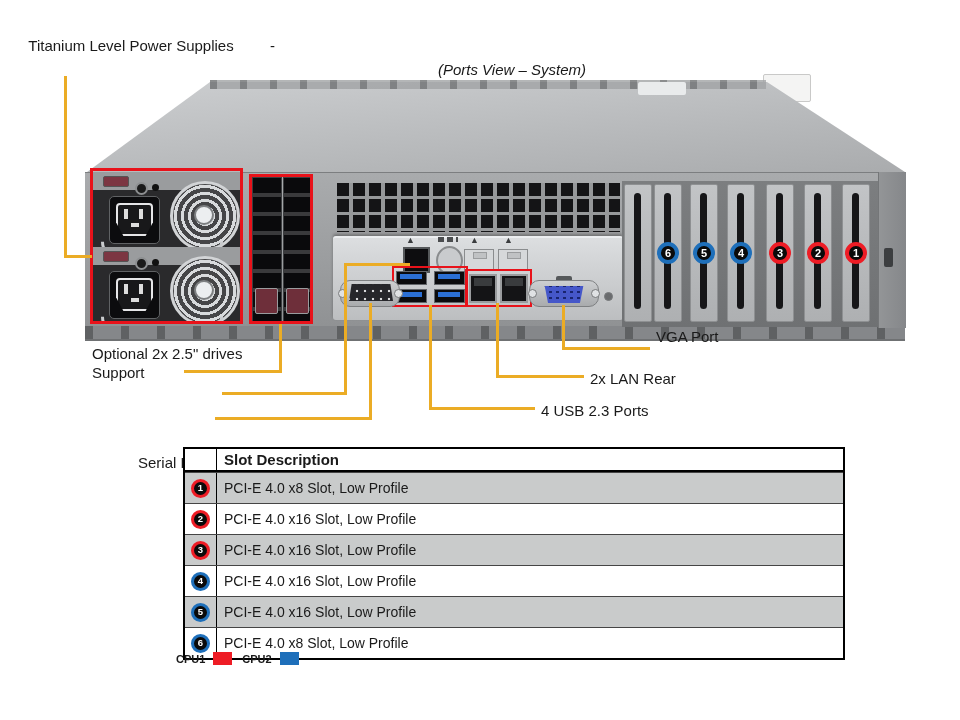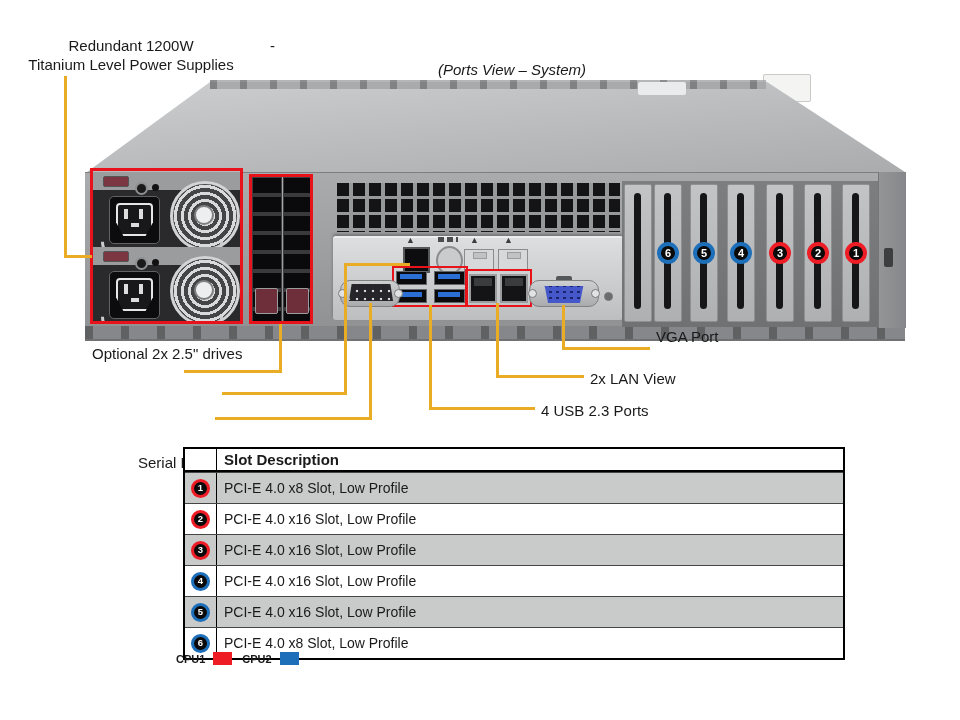--- a/index.html
+++ b/index.html
@@ -99,21 +99,20 @@
   
   .legend{position:absolute;left:176px;top:652px;display:flex;align-items:center;font-size:11px;font-weight:bold;}
   .swatch{width:19px;height:13px;margin:0 10px 0 8px;}
 </style>
 </head>
 <body>
 
 <div class="canvas">
 
   <div class="abs lbl center" style="left:10px;top:36px;width:242px;">
-    <div>Redundant 1200W</div>
     <div>Titanium Level Power Supplies</div>
   </div>
   <div class="abs lbl" style="left:270px;top:36px;">-</div>
   <div class="abs lbl italic center" style="left:402px;top:60px;width:220px;">(Ports View – System)</div>
 
   <div class="ear"></div>
   <div class="chassis-top"></div>
   <div class="top-lip"></div>
   <div class="top-notch"></div>
   <div class="chassis-face"></div>
@@ -224,24 +223,25 @@
   <div class="cline" style="left: 429px; top: 407px; width: 106px; height: 3px; background: rgb(235, 172, 37);"></div>
 
   <div class="cline" style="left: 496px; top: 303px; width: 3px; height: 75px; background: rgb(235, 172, 37);"></div>
   <div class="cline" style="left: 496px; top: 375px; width: 88px; height: 3px; background: rgb(235, 172, 37);"></div>
 
   <div class="cline" style="left: 562px; top: 305px; width: 3px; height: 45px; background: rgb(235, 172, 37);"></div>
   <div class="cline" style="left: 562px; top: 347px; width: 88px; height: 3px; background: rgb(235, 172, 37);"></div>
 
   <div class="abs lbl" style="left:92px;top:344px;">
     <div>Optional 2x 2.5" drives</div>
+    <div>Support</div>
   </div>
   <div class="abs lbl right" style="left:10px;top:409px;width:198px;margin-top:44px;">Serial Port</div>
   <div class="abs lbl" style="left:656px;top:327px;">VGA Port</div>
-  <div class="abs lbl" style="left:590px;top:369px;">2x LAN View</div>
+  <div class="abs lbl" style="left:590px;top:369px;">2x LAN Rear</div>
   <div class="abs lbl" style="left:541px;top:401px;">4 USB 2.3 Ports</div>
 
   <div class="slot-table">
     <div class="t-header">
       <div class="t-c1"></div>
       <div class="t-c2">Slot Description</div>
     </div>
     <div class="t-row gray">
       <div class="t-c1">
           <span class="tbadge" style="border-color: rgb(238, 28, 37);">1</span>

